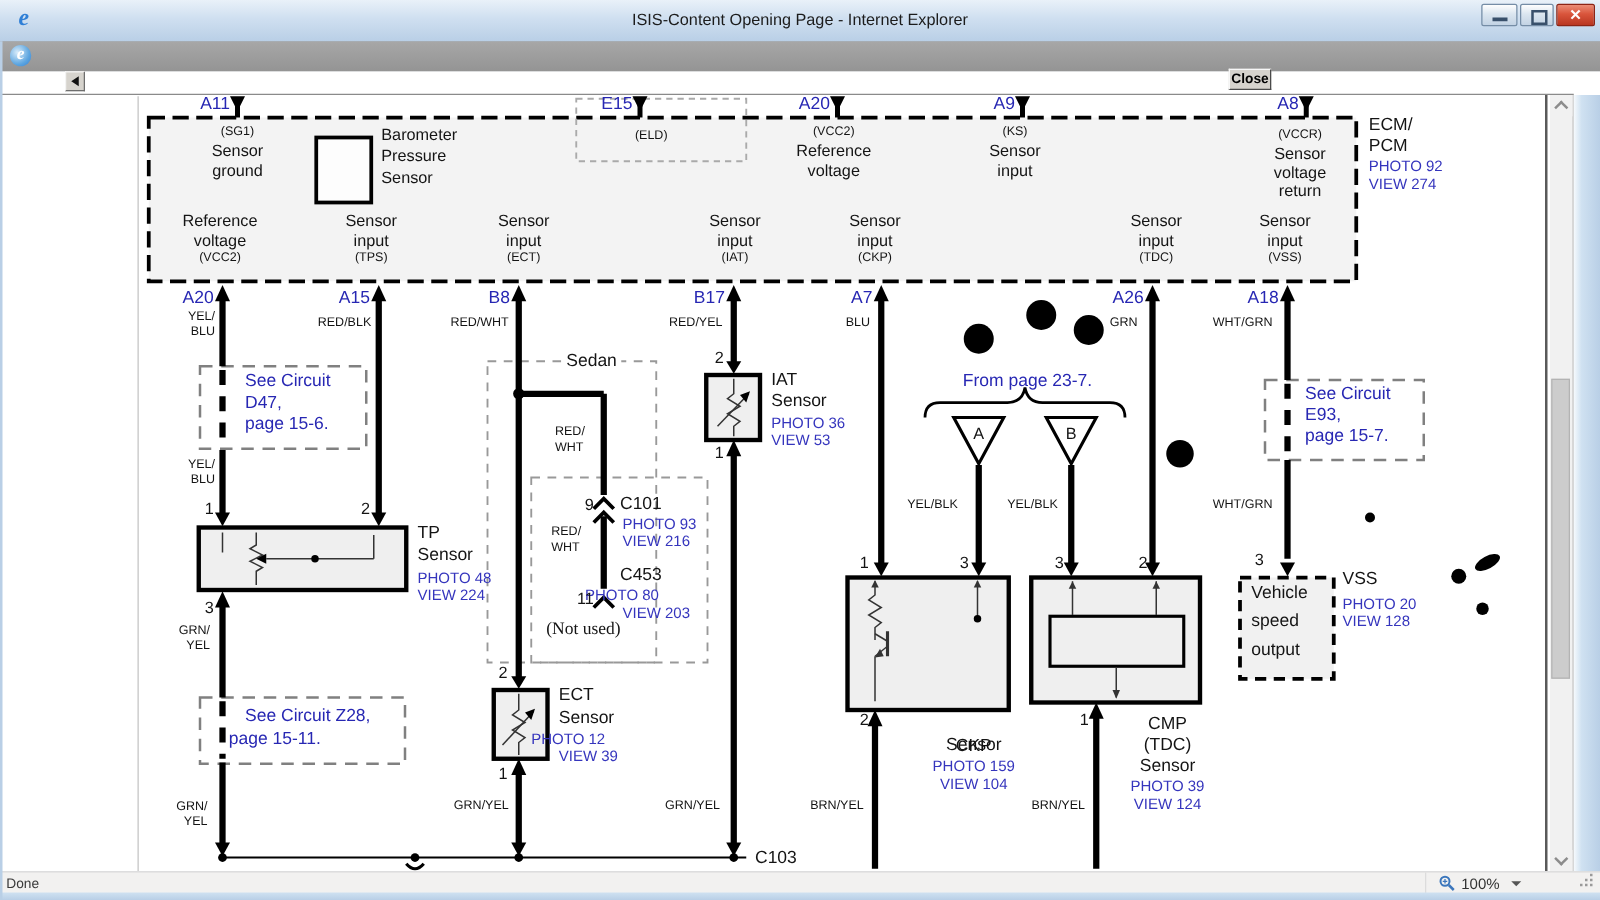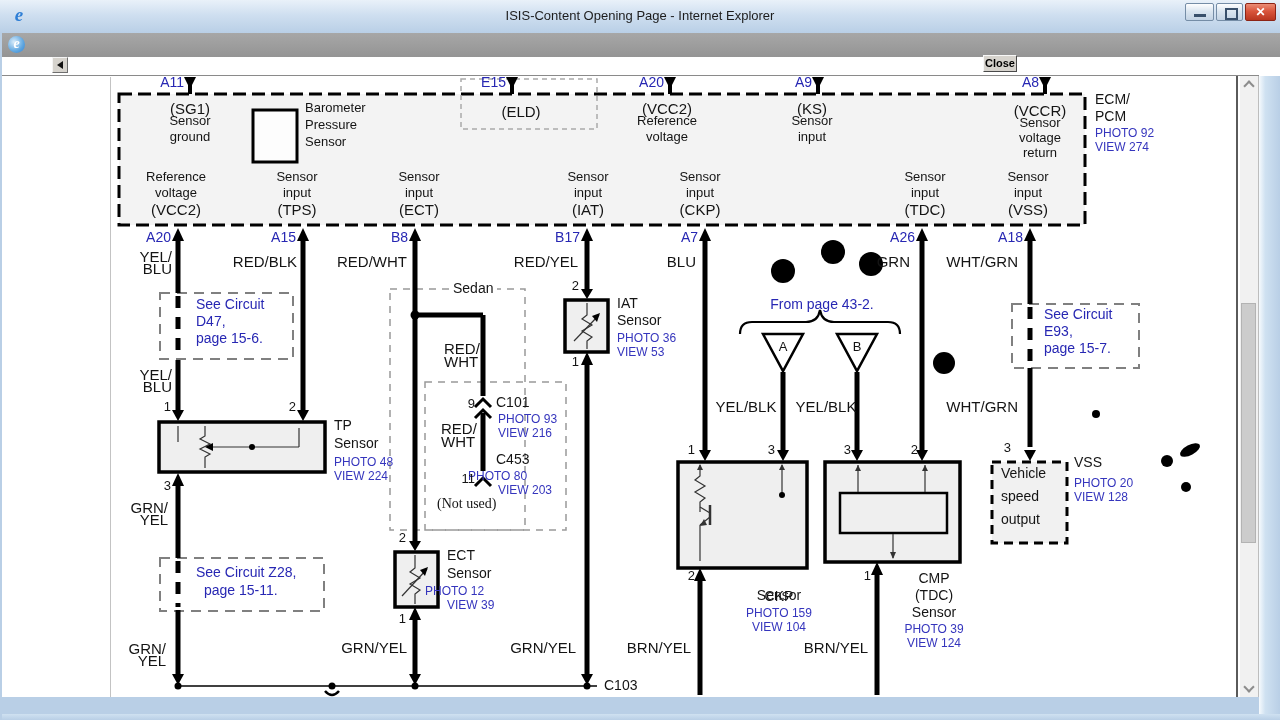--- a/index.html
+++ b/index.html
@@ -39,21 +39,21 @@
     font-size:11px;font-weight:bold;color:#000;text-align:center;line-height:14px;}
   
   #content{position:absolute;left:0;top:76px;width:1280px;height:621px;background:#fff;}
   #content-topline{position:absolute;left:0;top:75px;width:1259px;height:1px;background:#8a8a8a;}
   #content-leftline{position:absolute;left:110px;top:77px;width:1px;height:620px;background:#c3c3c3;}
   #content-rightline{position:absolute;left:1236px;top:76px;width:2px;height:621px;background:#5a5a5a;}
   #dsvg{position:absolute;left:0;top:0;z-index:2;pointer-events:none;}
   
   #diagram-labels{position:absolute;left:0;top:0;width:1280px;height:720px;z-index:3;pointer-events:none;}
   .dl{position:absolute;line-height:1.05;white-space:nowrap;color:#141414;}
-  .k{font-size:13px;} .s{font-size:15px;} .g{font-size:14px;} .n{font-size:13px;}
+  .k{font-size:13px;} .s{font-size:10px;} .g{font-size:14px;} .n{font-size:13px;}
   .p{font-size:14px;color:#2727b3;} .b{font-size:14px;color:#2727b3;} .v{font-size:12px;color:#3535bd;}
   .w{background:#fff;padding:0 4px;}
   .ac{transform:translateX(-50%);} .ar{transform:translateX(-100%);}
   
   #vscroll{position:absolute;left:1240px;top:76px;width:18px;height:621px;background:#f1f1f1;border-right:1px solid #bdbdbd;}
   .sbtn{position:absolute;left:0;width:18px;height:17px;background:#f1f1f1;}
   .chev{position:absolute;left:5px;width:6px;height:6px;border-left:2px solid #8c8c8c;border-top:2px solid #8c8c8c;}
   .chev.up{top:6px;transform:rotate(45deg);} .chev.dn{top:3px;transform:rotate(225deg);}
   #sthumb{position:absolute;left:1px;top:227px;width:15px;height:240px;background:#cccccc;border:1px solid #b3b3b3;box-sizing:border-box;}
   #winborder-right{position:absolute;left:1259px;top:76px;width:21px;height:638px;
@@ -362,38 +362,38 @@
       <div class="dl n ar" style="left: 171px; top: 400px;">1</div>
       <div class="dl n ar" style="left: 296px; top: 400px;">2</div>
       <div class="dl g" style="left: 334px; top: 418px;">TP</div>
       <div class="dl g" style="left: 334px; top: 436px;">Sensor</div>
       <div class="dl v" style="left: 334px; top: 456px;">PHOTO 48</div>
       <div class="dl v" style="left: 334px; top: 470px;">VIEW 224</div>
       <div class="dl n ar" style="left: 171px; top: 479px;">3</div>
       <div class="dl s ar" style="left: 168px; top: 500px;">GRN/</div>
       <div class="dl s ar" style="left: 168px; top: 512px;">YEL</div>
       <div class="dl b" style="left: 196px; top: 565px;">See Circuit Z28,</div>
-      <div class="dl b" style="left: 204px; top: 583px; text-align: right;">page 15-11.</div>
+      <div class="dl b" style="left: 183px; top: 583px; text-align: right;">page 15-11.</div>
       <div class="dl s ar" style="left: 166px; top: 641px;">GRN/</div>
       <div class="dl s ar" style="left: 166px; top: 653px;">YEL</div>
       <div class="dl n ar" style="left: 579px; top: 279px;">2</div>
       <div class="dl g" style="left: 617px; top: 296px;">IAT</div>
       <div class="dl g" style="left: 617px; top: 313px;">Sensor</div>
       <div class="dl v" style="left: 617px; top: 332px;">PHOTO 36</div>
       <div class="dl v" style="left: 617px; top: 346px;">VIEW 53</div>
       <div class="dl n ar" style="left: 579px; top: 355px;">1</div>
       <div class="dl s ar" style="left: 576px; top: 640px;">GRN/YEL</div>
       <div class="dl n ar" style="left: 406px; top: 531px;">2</div>
       <div class="dl g" style="left: 447px; top: 548px;">ECT</div>
       <div class="dl g" style="left: 447px; top: 566px;">Sensor</div>
       <div class="dl v" style="left: 425px; top: 585px;">PHOTO 12</div>
       <div class="dl v" style="left: 447px; top: 599px;">VIEW 39</div>
       <div class="dl n ar" style="left: 406px; top: 612px;">1</div>
       <div class="dl s ar" style="left: 407px; top: 640px;">GRN/YEL</div>
-      <div class="dl b ac" style="left: 822px; top: 297px;">From page 43-2.</div>
+      <div class="dl b ac" style="left: 822px; top: 297px;">From page 23-7.</div>
       <div class="dl n ac" style="left: 783px; top: 340px;">A</div>
       <div class="dl n ac" style="left: 857px; top: 340px;">B</div>
       <div class="dl s ac" style="left: 746px; top: 399px;">YEL/BLK</div>
       <div class="dl s ac" style="left: 826px; top: 399px;">YEL/BLK</div>
       <div class="dl s ar" style="left: 1018px; top: 399px;">WHT/GRN</div>
       <div class="dl n ar" style="left: 695px; top: 443px;">1</div>
       <div class="dl n ar" style="left: 775px; top: 443px;">3</div>
       <div class="dl n ar" style="left: 851px; top: 443px;">3</div>
       <div class="dl n ar" style="left: 918px; top: 443px;">2</div>
       <div class="dl n ar" style="left: 695px; top: 569px;">2</div>
@@ -426,15 +426,29 @@
     <div class="sbtn" style="top:0">
         <span class="chev up"></span>
       </div>
     <div id="sthumb"></div>
     <div class="sbtn" style="top:604px">
         <span class="chev dn"></span>
       </div>
   </div>
   <div id="winborder-right"></div>
 
+  <div id="statusbar">
+    <div id="status-text">Done</div>
+    <div id="zoom-cluster">
+      <svg id="mag" width="13" height="13">
+        <circle cx="5" cy="5" r="3.6" fill="none" stroke="#3b76bc" stroke-width="1.6"></circle>
+        <line x1="8" y1="8" x2="12" y2="12" stroke="#3b76bc" stroke-width="2"></line>
+        <line x1="3.2" y1="5" x2="6.8" y2="5" stroke="#3b76bc" stroke-width="1"></line>
+        <line x1="5" y1="3.2" x2="5" y2="6.8" stroke="#3b76bc" stroke-width="1"></line>
+      </svg>
+      <span id="zoom-label">100%</span>
+      <span id="zoom-caret"></span>
+    </div>
+    <div id="grip"></div>
+  </div>
   <div id="winborder-bottom"></div>
   <div id="winborder-left"></div>
 </div>
 
 </body></html>

